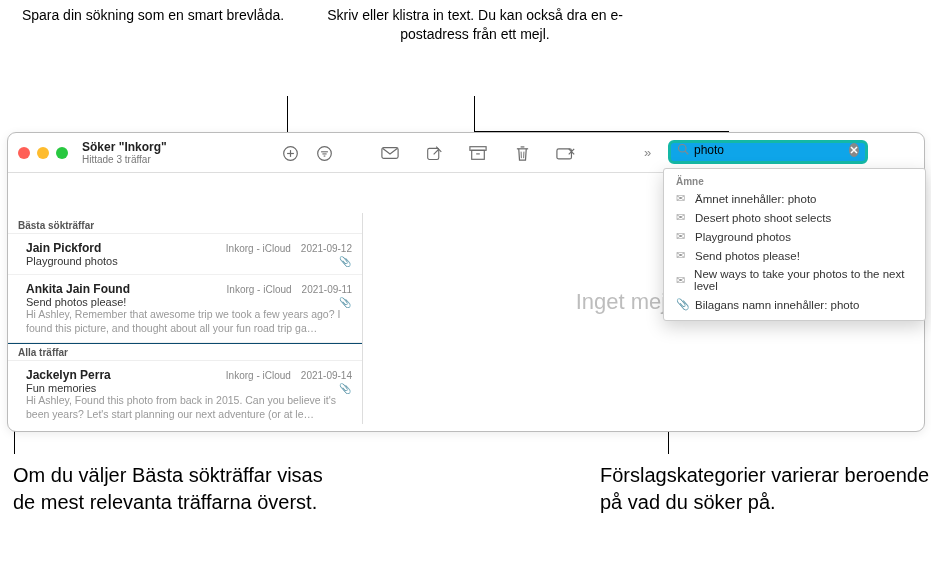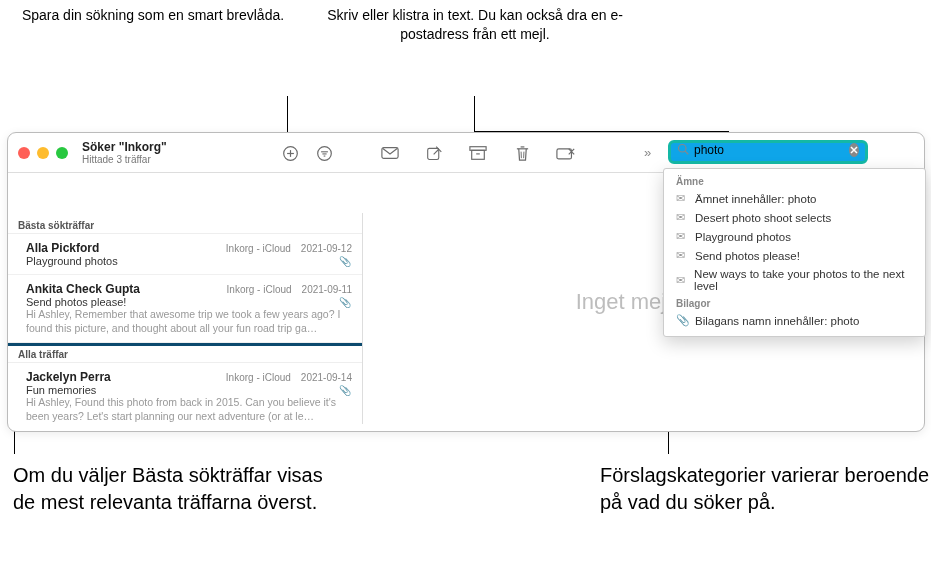--- a/index.html
+++ b/index.html
@@ -131,21 +131,21 @@
       overflow: hidden;
       padding-top: 4px;
       margin-top: 40px;
     }
     .sec-header {
       font-size: 10px;
       font-weight: 600;
       color: #555;
       padding: 3px 10px 2px 10px;
       border-bottom: 1px solid #eee;
-      border-top: 3px solid #0c4a6e;
+      border-top: 1px solid #0c4a6e;
     }
     .sec-header:first-child { border-top: none; }
 
     .msg {
       padding: 7px 10px 7px 18px;
       border-bottom: 1px solid #f0f0f0;
     }
     .msg .row1 {
       display: flex;
       align-items: baseline;
@@ -335,46 +335,45 @@
         <span>Playground photos</span>
       </div>
       <div class="sug-item">
         <span class="sug-icon">✉</span>
         <span>Send photos please!</span>
       </div>
       <div class="sug-item">
         <span class="sug-icon">✉</span>
         <span>New ways to take your photos to the next level</span>
       </div>
-      <div class="sug-head">Bilagor</div>
       <div class="sug-item">
         <span class="sug-icon">📎</span>
         <span>Bilagans namn innehåller: photo</span>
       </div>
     </div>
   </div>
 
   <div class="sidebar">
     <div class="sec-header">Bästa sökträffar</div>
 
     <div class="msg">
       <div class="row1">
-        <div class="from">Alla Pickford</div>
+        <div class="from">Jain Pickford</div>
         <div class="loc">Inkorg - iCloud</div>
         <div class="date">2021-09-12</div>
       </div>
       <div class="row2">
         <div class="subj">Playground photos</div>
         <div class="clip">📎</div>
       </div>
     </div>
 
     <div class="msg">
       <div class="row1">
-        <div class="from">Ankita Check Gupta</div>
+        <div class="from">Ankita Jain Found</div>
         <div class="loc">Inkorg - iCloud</div>
         <div class="date">2021-09-11</div>
       </div>
       <div class="row2">
         <div class="subj">Send photos please!</div>
         <div class="clip">📎</div>
       </div>
       <div class="preview">Hi Ashley, Remember that awesome trip we took a few years ago? I found this picture, and thought about all your fun road trip ga…</div>
     </div>
 

